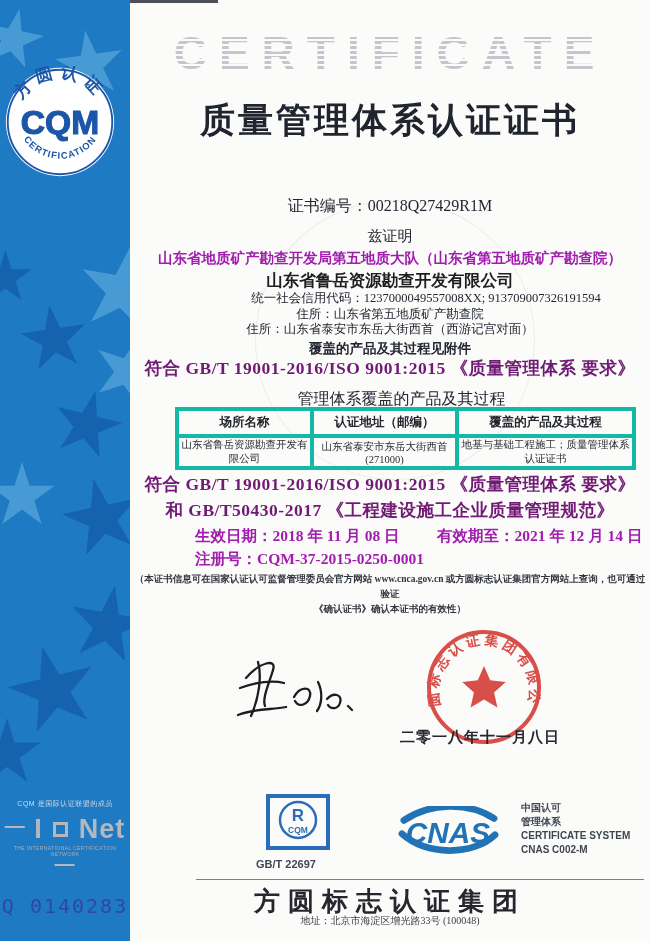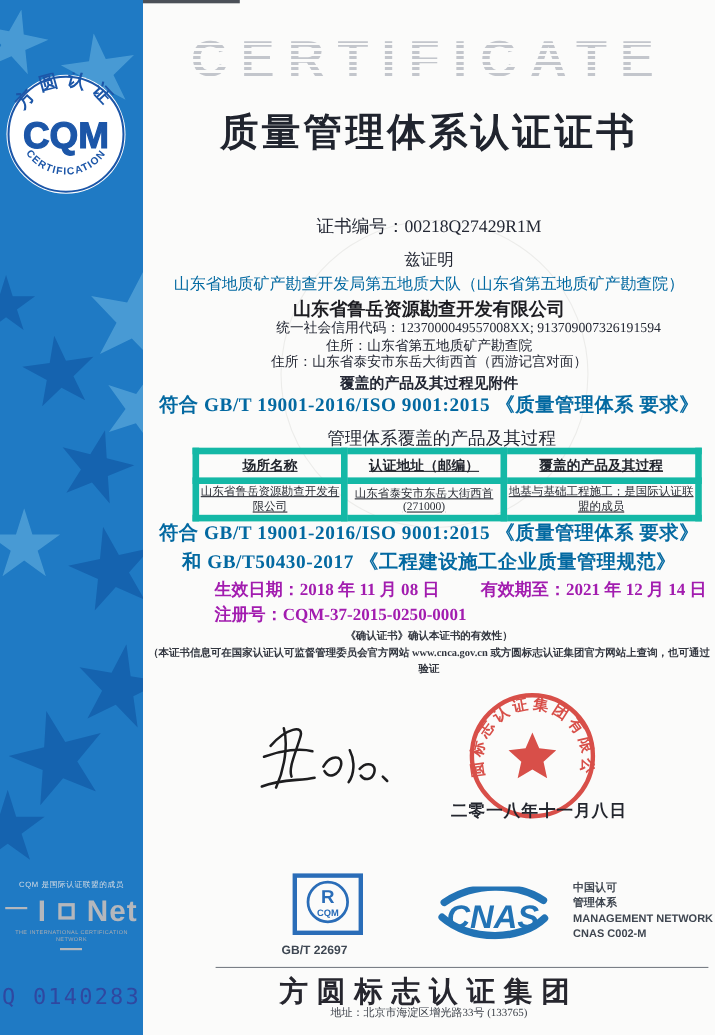--- a/index.html
+++ b/index.html
@@ -28,49 +28,49 @@
   
   .c { position:absolute; left:130px; width:520px; text-align:center; color:#232733; }
 
   .cert-wm { top:26px; font-family:"Liberation Sans",sans-serif; font-weight:700; font-size:46px; letter-spacing:12px; color:#c3c6cc; }
   .cert-wm .stripes { position:absolute; left:0; top:0; width:100%; height:100%; background:repeating-linear-gradient(180deg, rgba(251,251,250,0) 0 3px, #fbfbfa 3px 5px); }
 
   .title { top:97px; font-family:"Liberation Sans","DejaVu Sans",sans-serif; font-weight:900; font-size:35px; letter-spacing:3px; color:#20242e; }
 
   .certno { top:196px; font-size:16px; }
   .certify { top:227px; font-size:15px; }
-  .org1 { top:249px; font-size:14.5px; font-weight:normal; color:#0369a1; }
+  .org1 { top:249px; font-size:14.5px; font-weight:bold; color:#a21caf; }
   .org2 { top:270px; font-size:16.5px; font-weight:bold; color:#1d1d22; }
   .credit { top:290px; font-size:12.5px;margin-left:36px; }
   .addr1 { top:306px; font-size:12.5px; }
   .addr2 { top:321px; font-size:12.5px; }
   .attach { top:340px; font-size:13.5px; font-weight:bold; }
-  .std-line { font-weight:bold; font-size:17.5px; color:#0369a1; letter-spacing:.5px; }
+  .std-line { font-weight:bold; font-size:17.5px; color:#701a75; letter-spacing:.5px; }
   .std1 { top:356px; }
   .tbl-title { top:389px; font-size:16px;padding-left:23px; }
 
   table.scope { position:absolute; left:175px; top:407px; width:457px; border-collapse:collapse; table-layout:fixed; }
-  table.scope th, table.scope td { border:6px solid #14b8a6; text-align:center; vertical-align:middle;text-decoration:underline; }
+  table.scope th, table.scope td { border:4px solid #14b8a6; text-align:center; vertical-align:middle; }
   table.scope th { height:27px; font-size:12.5px; font-weight:bold; color:#23262e; }
   table.scope td { height:31px; font-size:10.5px; color:#2a2d35; }
   .colw1 { width:135px; } .colw2 { width:145px; } .colw3 { width:177px; }
 
   .std2 { top:472px; }
   .std3 { top:498px; }
 
   .dates-label { position:absolute; font-size:15.5px; font-weight:bold; color:#a21caf; }
   .eff { left:195px; top:526px; }
   .exp { left:437px; top:526px; }
   .reg { left:195px; top:549px; }
 
   .note { top:572px; font-size:9.5px; font-weight:bold; line-height:15px; color:#32363f; }
 
   .signature { position:absolute; left:232px; top:642px; width:135px; height:85px; }
   .stamp { position:absolute; left:424px; top:627px; width:120px; height:120px; opacity:.92; mix-blend-mode:multiply; }
-  .stamp-date { position:absolute; left:400px; top:728px; width:180px; text-align:center; font-size:15px; font-weight:bold; color:#23262e; letter-spacing:1px; }
+  .stamp-date { position:absolute; left:400px; top:728px; width:180px; font-size:15px; font-weight:bold; color:#23262e; letter-spacing:1px; }
 
   .cqm-mark { position:absolute; left:265px; top:793px; width:66px; height:58px; }
   .gbt-caption { position:absolute; left:256px; top:858px; width:84px; font-family:"Liberation Sans",sans-serif; font-size:11px; font-weight:bold; color:#3e4752; }
   .cnas-logo { position:absolute; left:392px; top:806px; width:112px; height:48px; }
   .cnas-text { position:absolute; left:521px; top:801px; font-family:"Liberation Sans",sans-serif; font-size:10px; line-height:14px; color:#3f4650; text-align:left; font-weight:bold; }
 
   .divider { position:absolute; left:196px; top:879px; width:448px; border-top:1.5px solid #7a7f86; }
   .brand { top:884px; font-family:"Liberation Sans","DejaVu Sans",sans-serif; font-weight:900; font-size:26px; letter-spacing:8px; color:#26262e; }
   .footer-addr { top:914px; font-size:10px; color:#3a3f47; }
   .footer-url { top:925px; font-family:"Liberation Sans",sans-serif; font-size:12.5px; font-weight:bold; color:#2e333b; letter-spacing:1px; }
@@ -147,33 +147,33 @@
   <table class="scope">
     <tbody>
         <tr>
       <th class="colw1">场所名称</th>
       <th class="colw2">认证地址（邮编）</th>
       <th class="colw3">覆盖的产品及其过程</th>
     </tr>
     <tr>
       <td>山东省鲁岳资源勘查开发有限公司</td>
       <td>山东省泰安市东岳大街西首 (271000)</td>
-      <td>地基与基础工程施工；是国际认证联盟的成员</td>
+      <td>地基与基础工程施工；质量管理体系认证证书</td>
     </tr>
   </tbody>
     </table>
 
   <div class="c abs std-line std2">符合 GB/T 19001-2016/ISO 9001:2015 《质量管理体系  要求》</div>
   <div class="c abs std-line std3">和 GB/T50430-2017 《工程建设施工企业质量管理规范》</div>
   <div class="dates-label eff">生效日期：2018 年 11 月 08 日</div>
   <div class="dates-label exp">有效期至：2021 年 12 月 14 日</div>
   <div class="dates-label reg">注册号：CQM-37-2015-0250-0001</div>
   <div class="c abs note">
+    <div>（本证书信息可在国家认证认可监督管理委员会官方网站 www.cnca.gov.cn 或方圆标志认证集团官方网站上查询，也可通过验证</div>
     <div>《确认证书》确认本证书的有效性）</div>
-    <div>（本证书信息可在国家认证认可监督管理委员会官方网站 www.cnca.gov.cn 或方圆标志认证集团官方网站上查询，也可通过验证</div>
   </div>
 
   <svg class="signature" viewBox="0 0 135 85">
     <g fill="none" stroke="#1d1d1f" stroke-width="2.3" stroke-linecap="round">
       <path d="M14,36 C28,20 45,16 41,28 C37,42 30,56 33,64"></path>
       <path d="M8,46 C24,40 41,38 52,41"></path>
       <path d="M26,20 C30,34 27,56 19,74"></path>
       <path d="M6,73 C24,66 40,68 54,65"></path>
       <path d="M62,55 C68,44 80,44 78,54 C76,63 67,66 63,59"></path>
       <path d="M86,40 C91,50 90,62 85,69"></path>
@@ -203,21 +203,21 @@
   <div class="gbt-caption">GB/T 22697</div>
 
   <svg class="cnas-logo" viewBox="0 0 112 50">
     <path d="M10,15 C38,-4 78,-4 104,13" fill="none" stroke="#2273b5" stroke-width="7" stroke-linecap="round"></path>
     <path d="M8,29 C34,52 82,52 105,30" fill="none" stroke="#2273b5" stroke-width="7" stroke-linecap="round"></path>
     <text x="56" y="39" text-anchor="middle" font-family="Liberation Sans, sans-serif" font-size="31" font-weight="900" font-style="italic" fill="#2273b5">CNAS</text>
   </svg>
   <div class="cnas-text">
     <div>中国认可</div>
     <div>管理体系</div>
-    <div>MANAGEMENT NETWORK</div>
+    <div>CERTIFICATE SYSTEM</div>
     <div>CNAS C002-M</div>
   </div>
 
   <div class="divider"></div>
   <div class="c abs brand">方圆标志认证集团</div>
-  <div class="c abs footer-addr">地址：北京市海淀区增光路33号 (133765)</div>
+  <div class="c abs footer-addr">地址：北京市海淀区增光路33号 (100048)</div>
 
 </div>
 
 </body></html>

